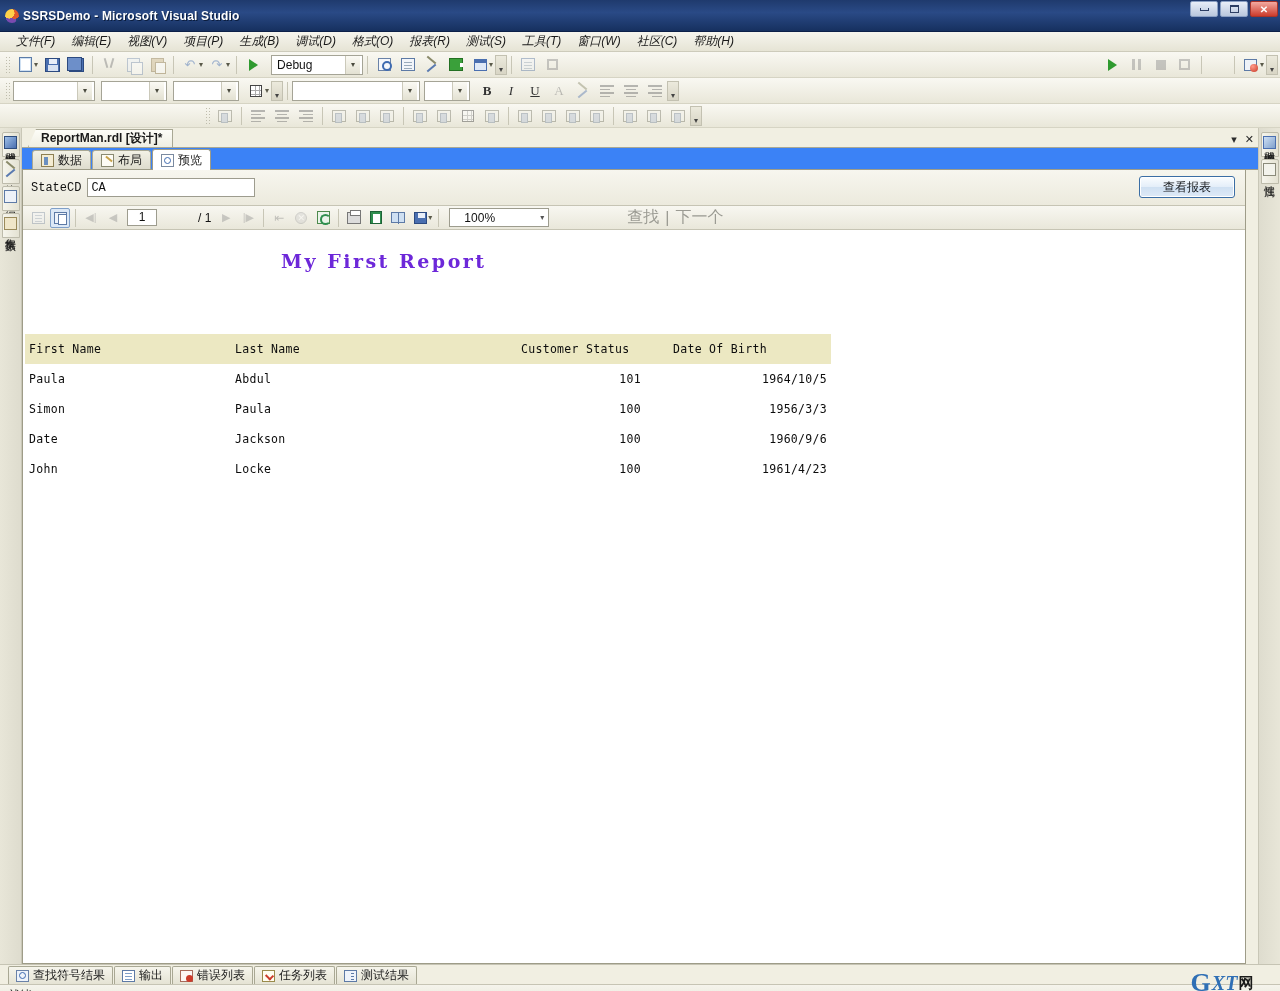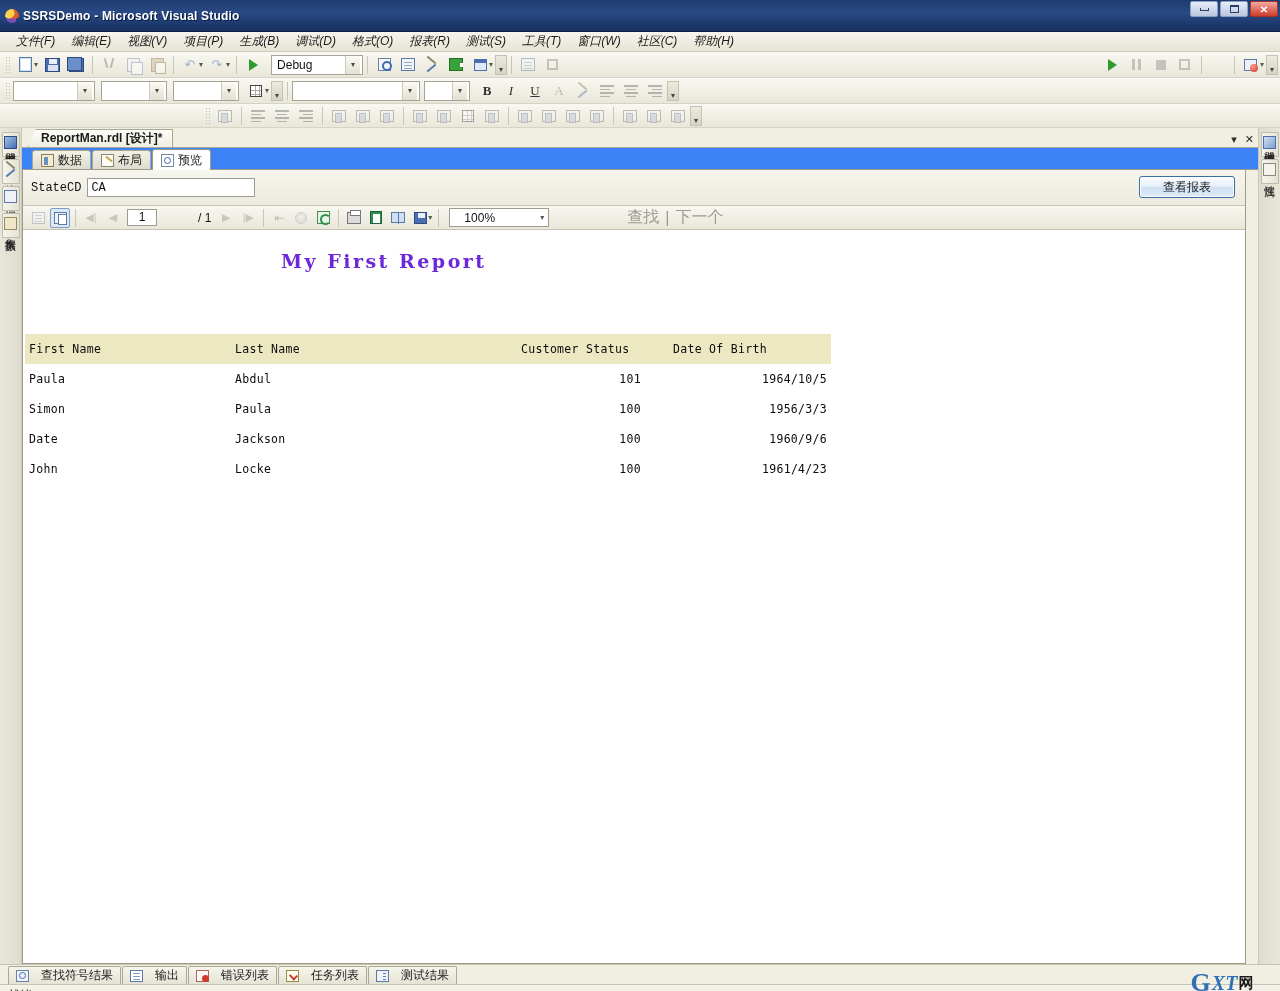--- a/index.html
+++ b/index.html
@@ -370,21 +370,21 @@
 
   
   .bottomtabs {
     height: 20px;
     background: #f1efe2;
     display: flex; align-items: flex-end;
     padding-left: 8px;
     border-top: 1px solid #c6c4b4;
   }
   .btab {
-    height: 18px; display: flex; align-items: center; gap: 12px;
+    height: 18px; display: flex; align-items: center; gap: 4px;
     padding: 0 7px;
     border: 1px solid #a9a894; border-bottom: none;
     background: linear-gradient(to bottom,#f6f5ec,#e5e3d4);
     font-size: 12px; color: #1a1a1a;
     border-radius: 2px 2px 0 0;
     margin-right: 1px;
     text-align: center;
   }
   .bi { width: 13px; height: 12px; flex: none; position: relative; }
   .bi-find{background:#eef3fa;border:1px solid #6a82a8;}

